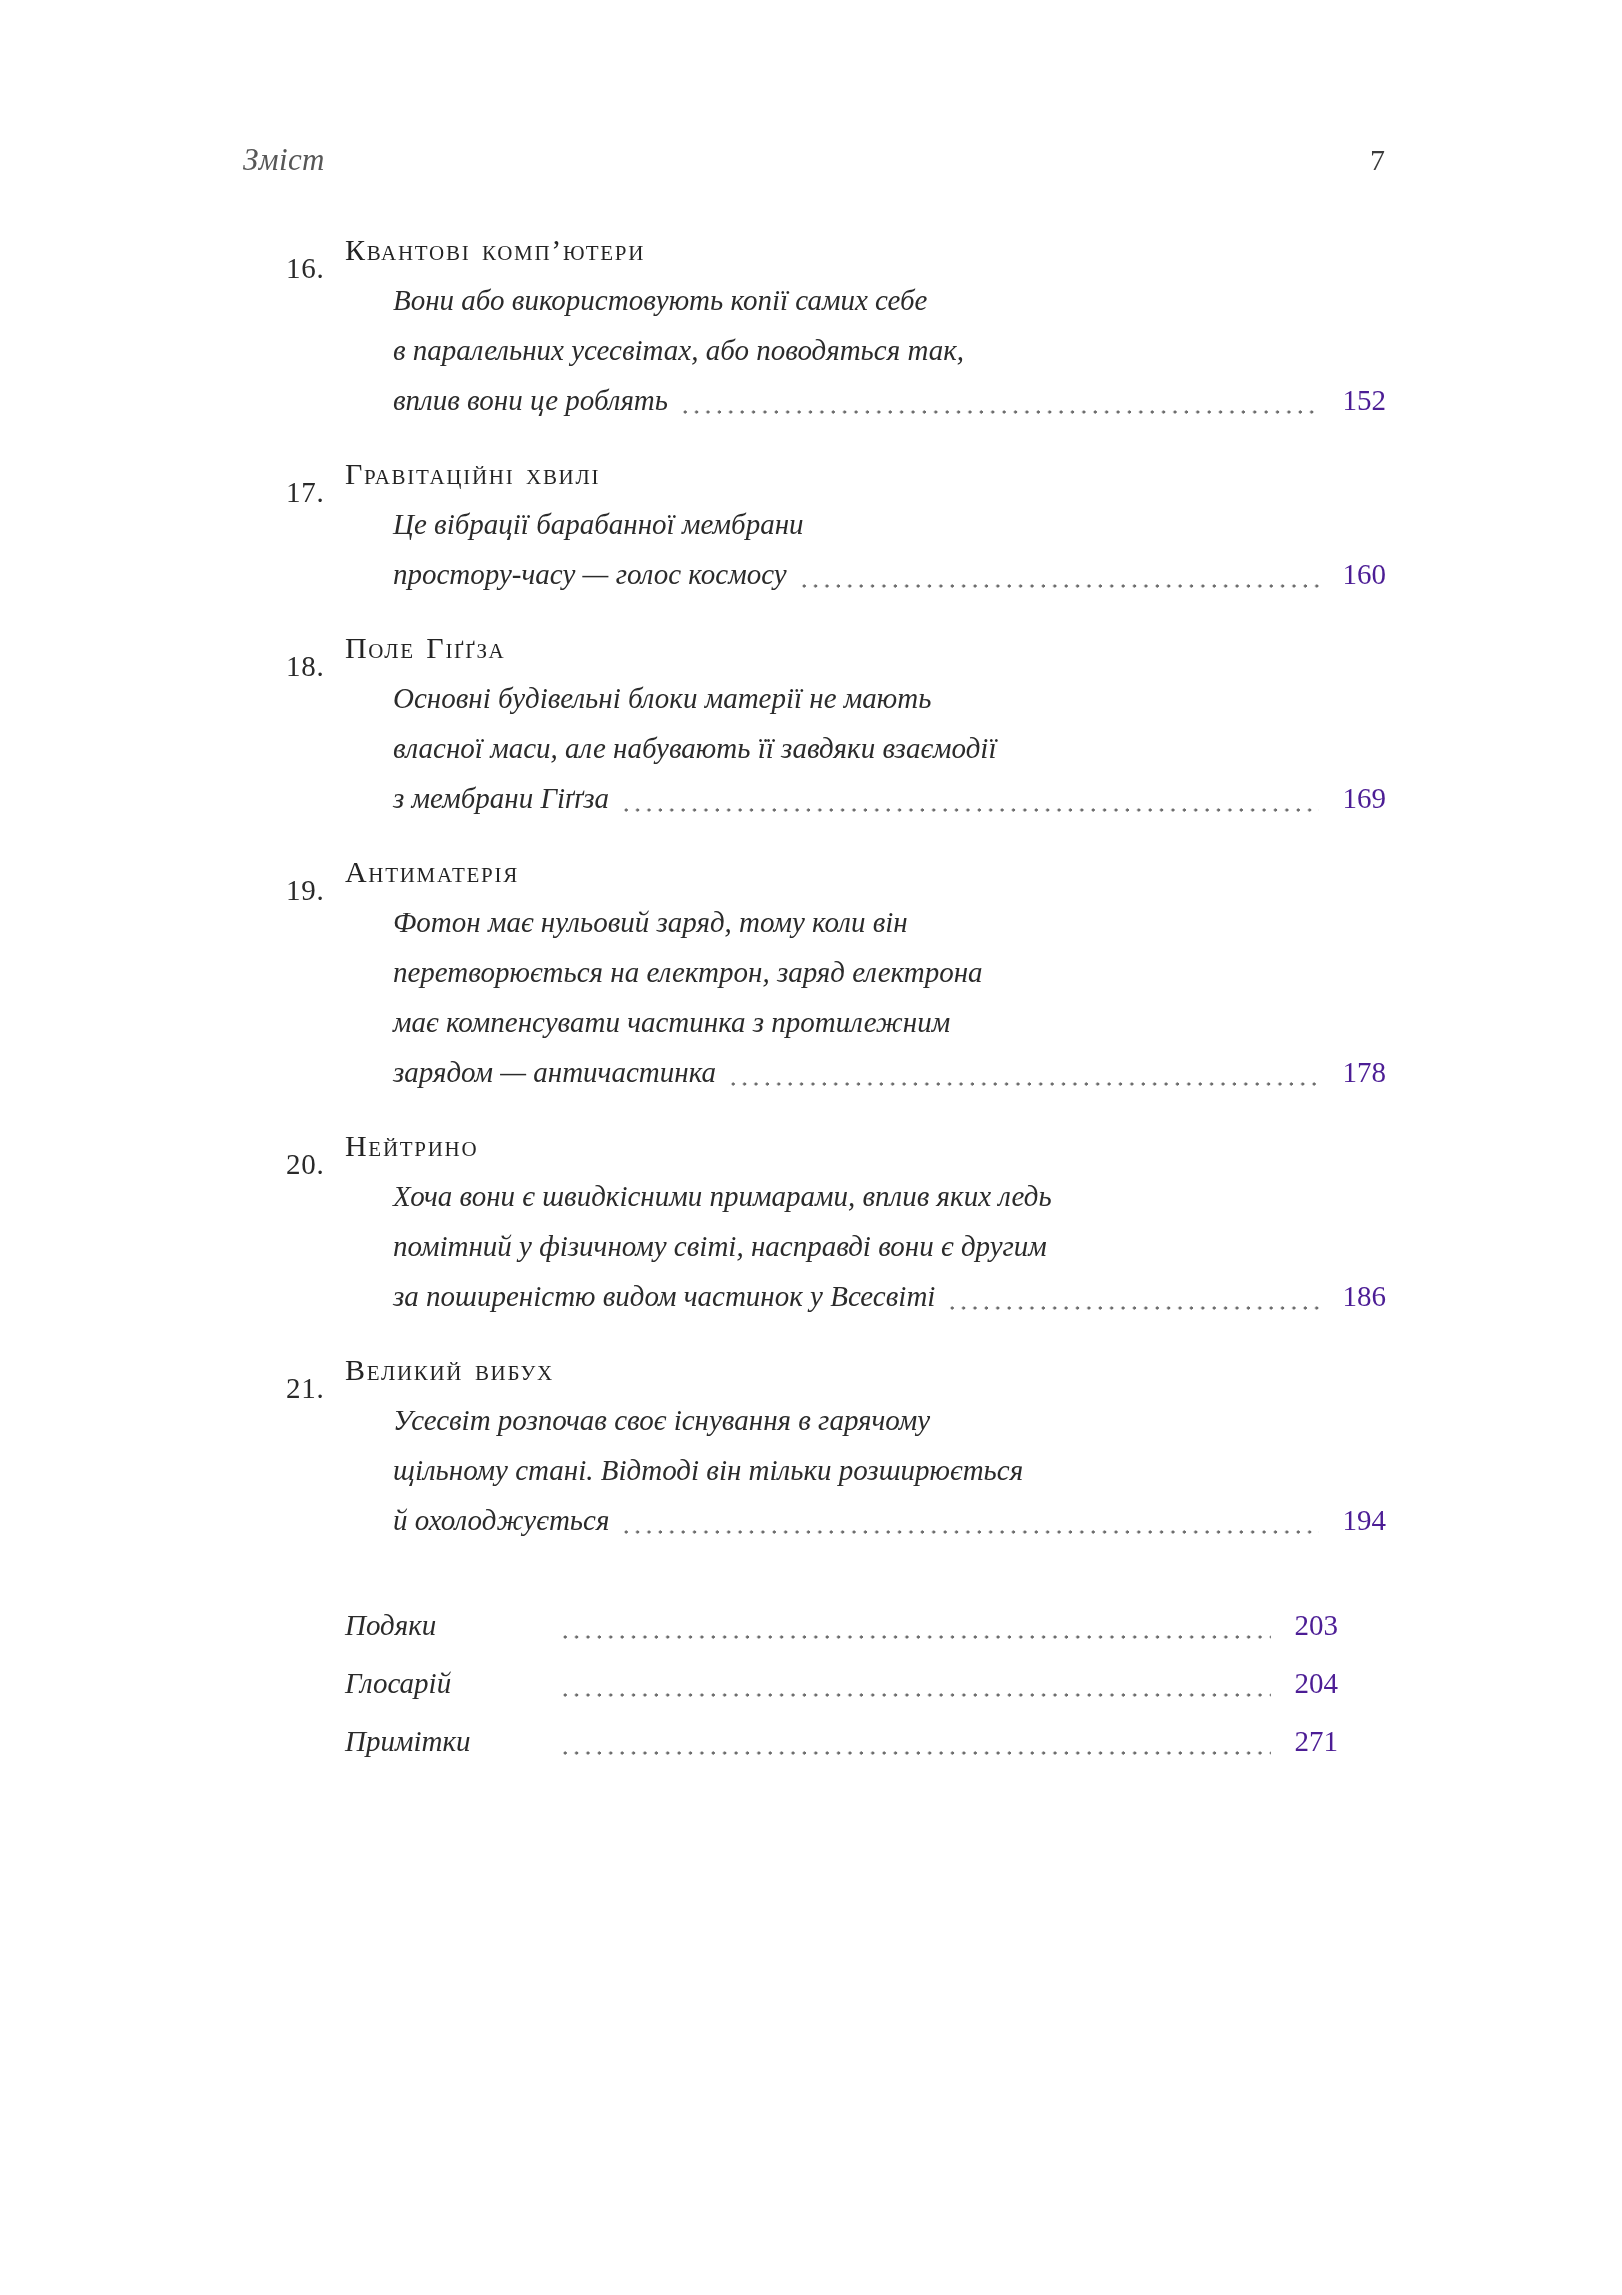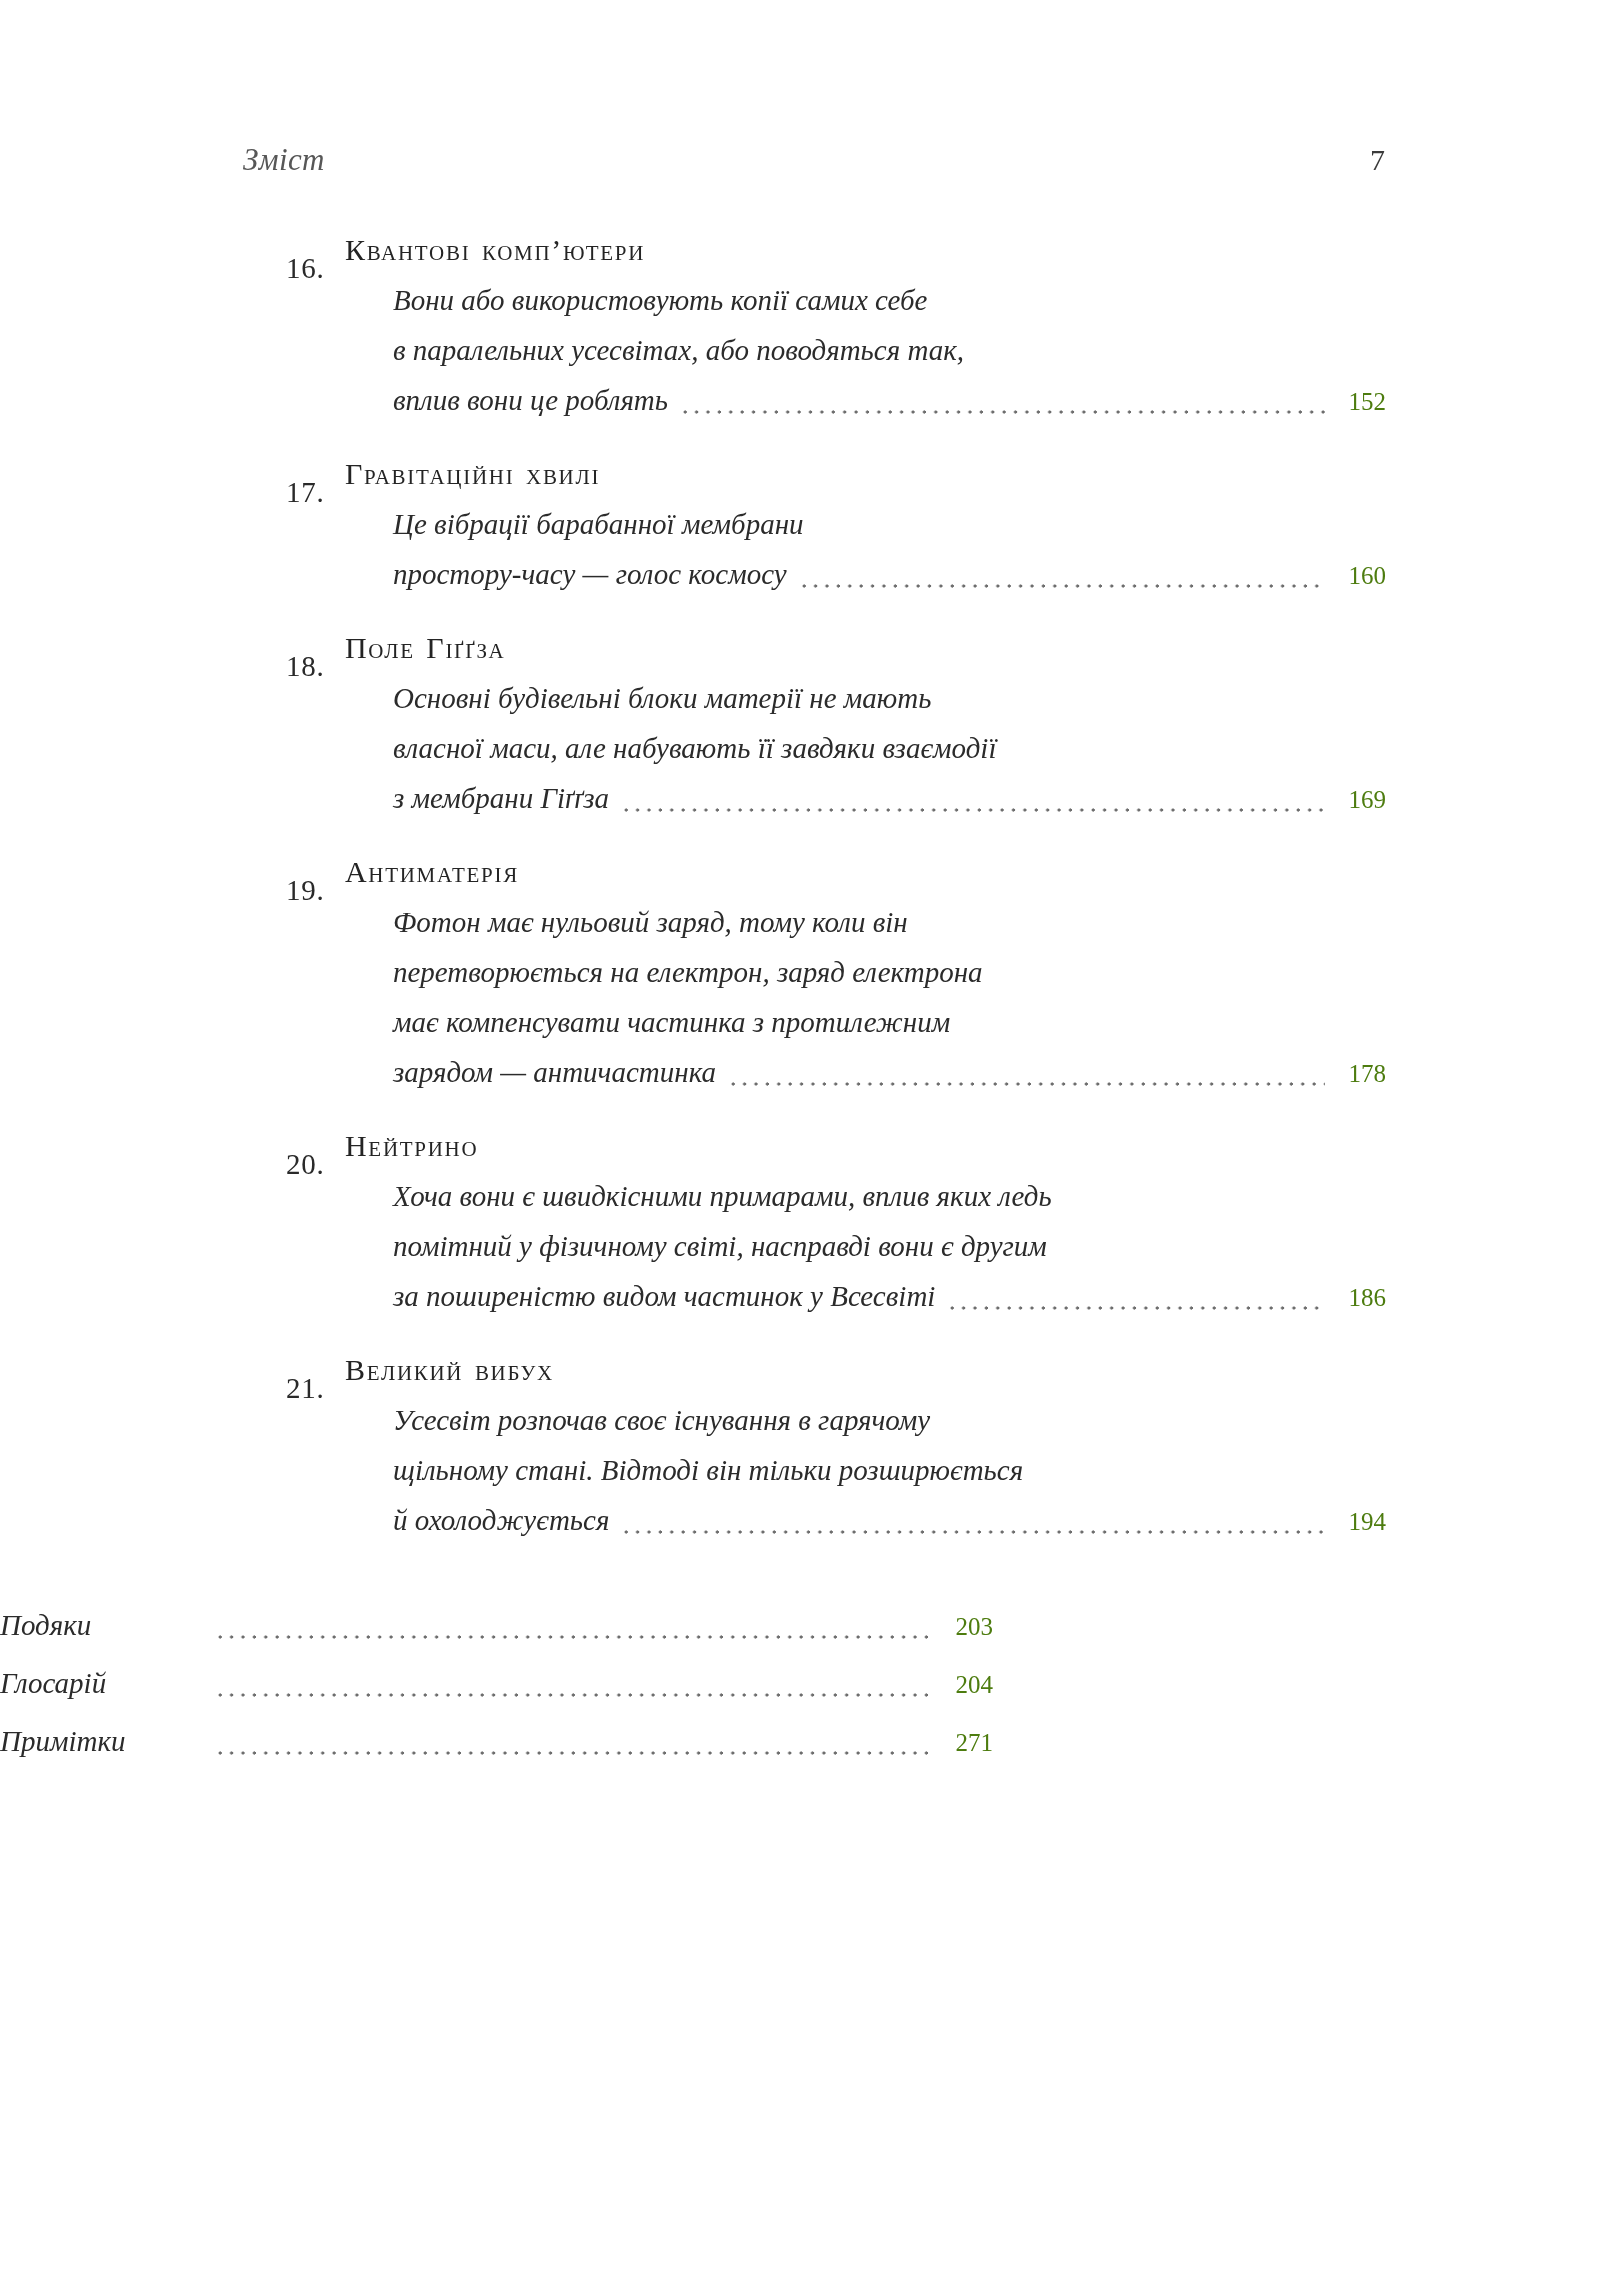--- a/index.html
+++ b/index.html
@@ -99,26 +99,27 @@
     left: 15px;
     right: 24px;
     bottom: 11px;
     height: 4.2px;
     background-image: radial-gradient(circle at 2.1px 2.1px, #6d6d6d 1.5px, transparent 1.8px);
     background-size: 11.4px 4.2px;
     background-repeat: repeat-x;
   }
   .page-num {
     font-style: normal;
-    font-size: 25px;
-    color: #4d7c0f;
+    font-size: 29px;
+    color: #4c1d95;
   }
   
   .back-matter {
     margin-top: 51px;
+    padding-left: 345px;
   }
   .back-row {
     display: flex;
     align-items: baseline;
     width: 993px;
     height: 58px;
     line-height: 58px;
   }
   .back-row .dots::after {
     bottom: 14.4px;

